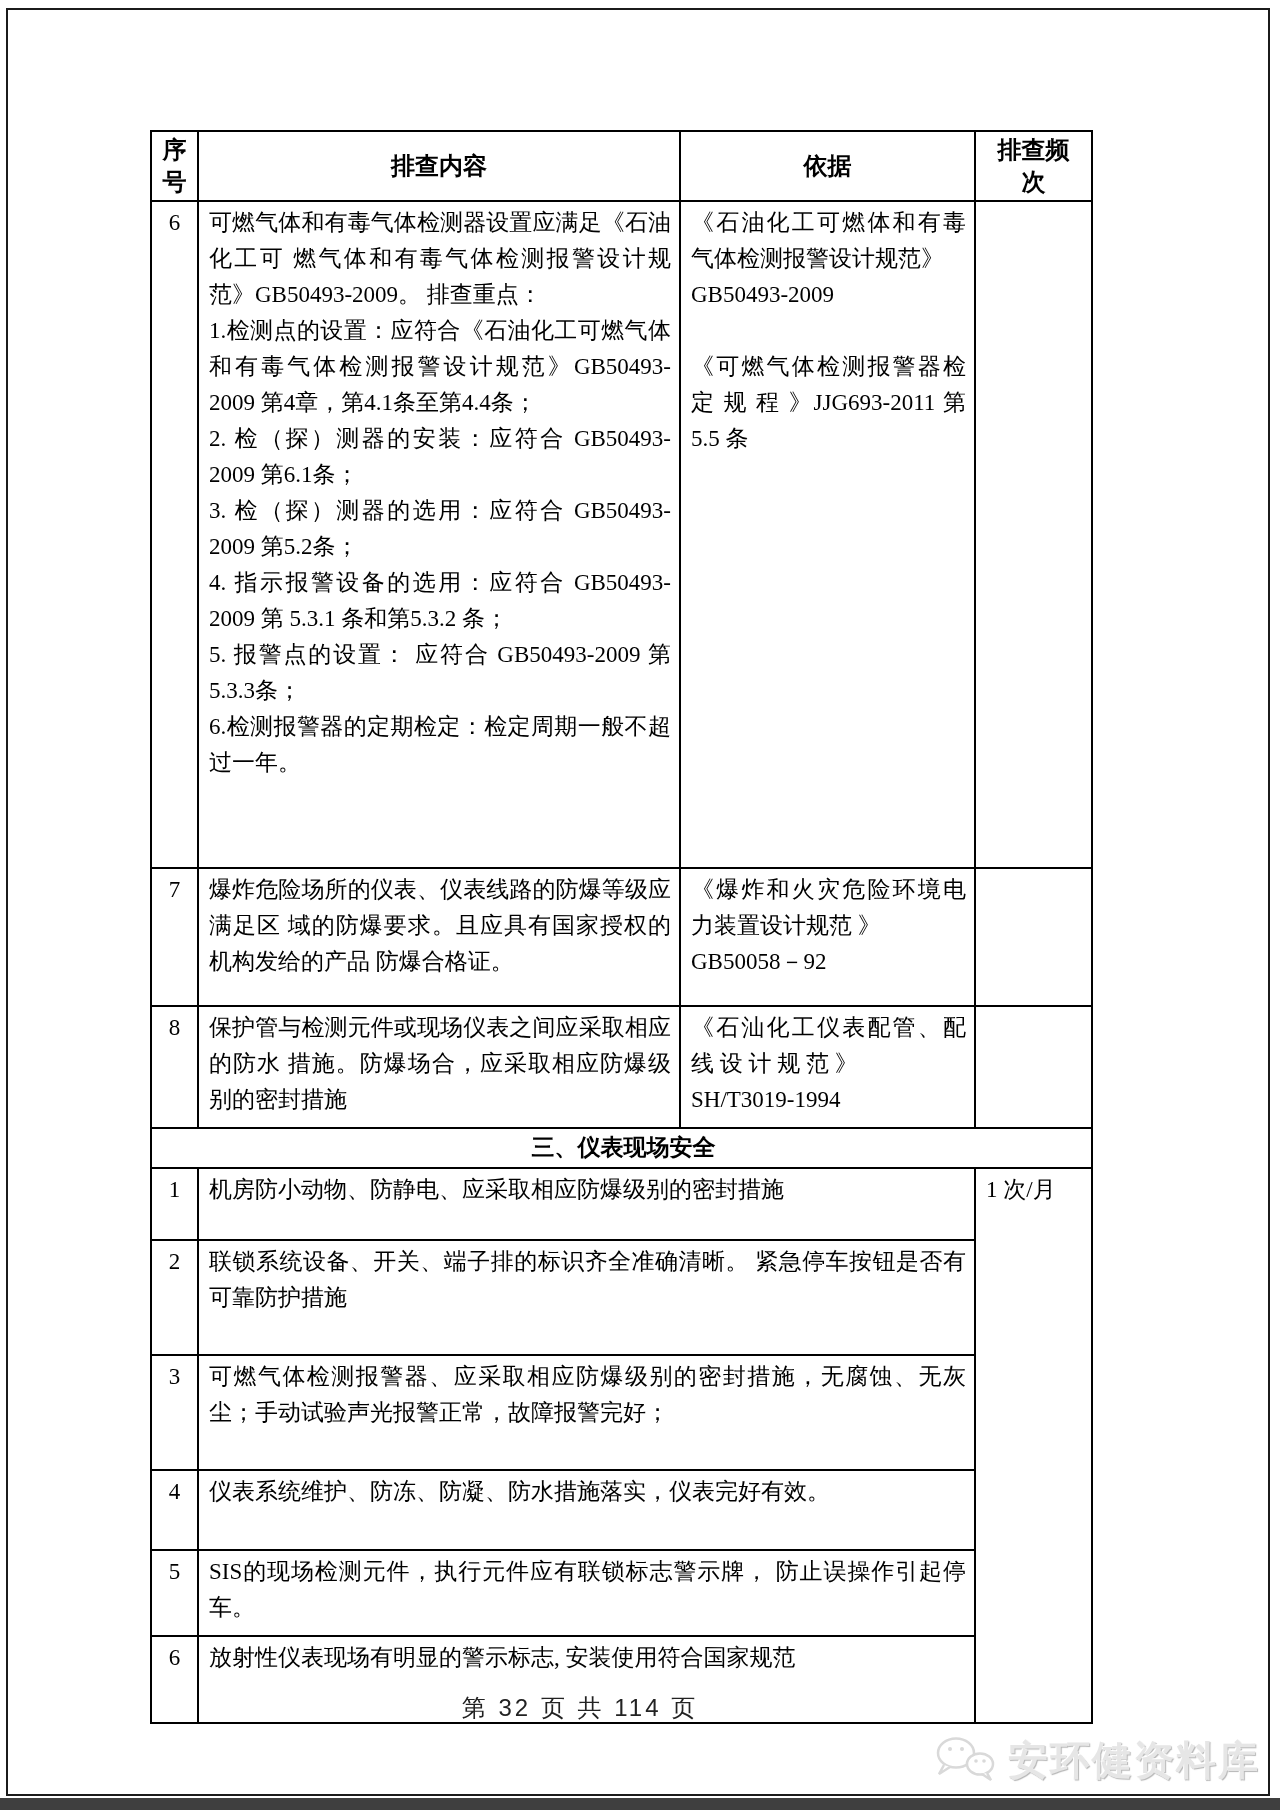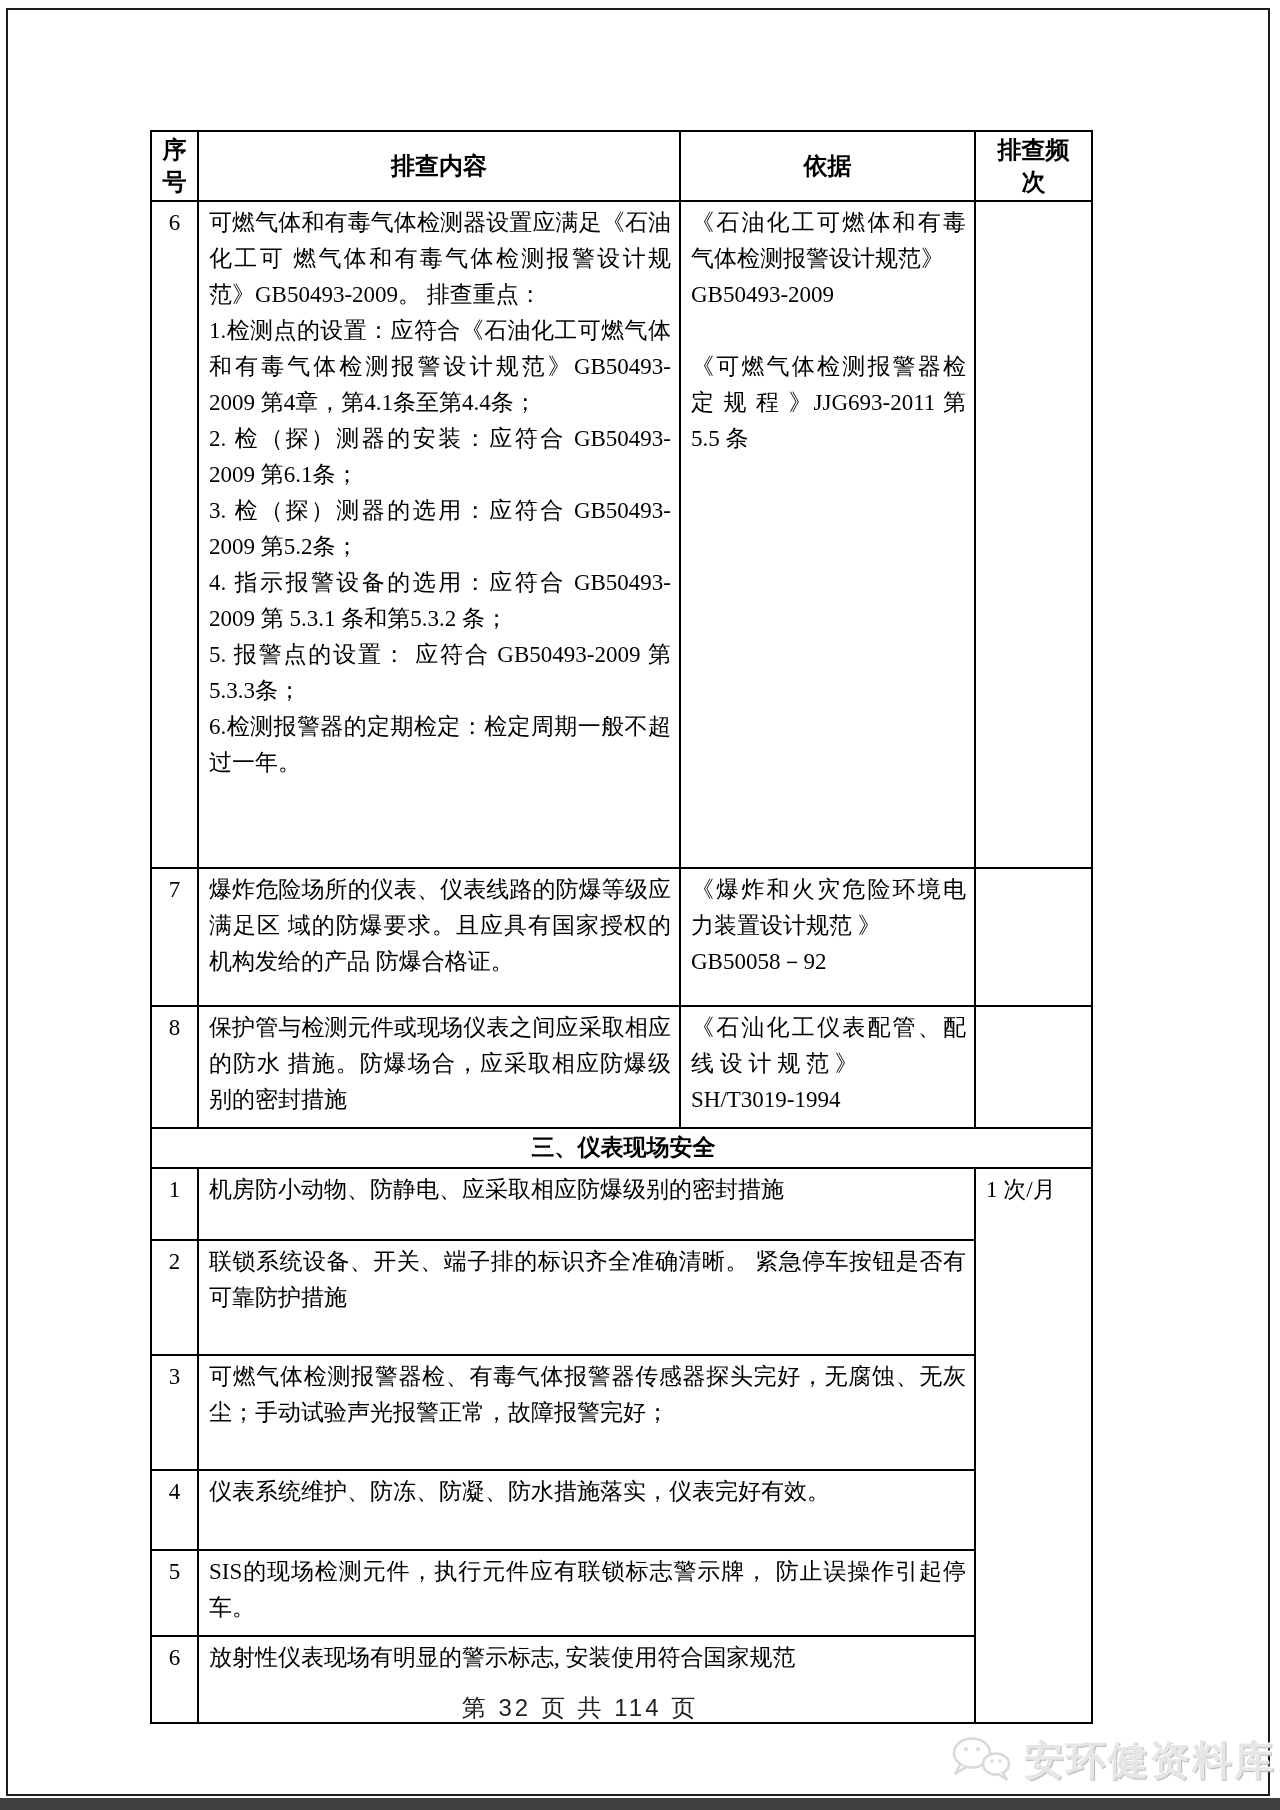--- a/index.html
+++ b/index.html
@@ -49,21 +49,21 @@
   .h-r3{height:115px;}
   .h-r4{height:80px;}
   .h-r5{height:80px;}
   .h-r6{height:87px;}
   .page-footer{
     position:absolute;left:0;top:1692px;width:1160px;text-align:center;
     font-size:24px;letter-spacing:3px;color:#222;
     font-family:"Liberation Sans","Liberation Serif",sans-serif;
   }
   .watermark{
-    position:absolute;right:4px;bottom:22px;
+    position:absolute;right:20px;bottom:22px;
     display:flex;align-items:center;gap:10px;
   }
   .watermark-text{
     font-size:40px;font-weight:bold;color:#e6e6e6;
     text-shadow:-1px -1px 0 #ffffff,1px 1px 1px #b5b5b5;
     letter-spacing:2px;
   }
 </style>
 </head>
 <body>
@@ -129,21 +129,21 @@
       <td class="freq-cell" rowspan="6">1 次/月</td>
     </tr>
 
     <tr class="h-r2">
       <td class="no-cell">2</td>
       <td colspan="2">联锁系统设备、开关、端子排的标识齐全准确清晰。  紧急停车按钮是否有可靠防护措施</td>
     </tr>
 
     <tr class="h-r3">
       <td class="no-cell v-mid">3</td>
-      <td colspan="2">可燃气体检测报警器检、有毒气体报警器传感器探头完好，无腐蚀、无灰尘；手动试验声光报警正常，故障报警完好；</td>
+      <td colspan="2">可燃气体检测报警器、应采取相应防爆级别的密封措施，无腐蚀、无灰尘；手动试验声光报警正常，故障报警完好；</td>
     </tr>
 
     <tr class="h-r4">
       <td class="no-cell">4</td>
       <td colspan="2">仪表系统维护、防冻、防凝、防水措施落实，仪表完好有效。</td>
     </tr>
 
     <tr class="h-r5">
       <td class="no-cell">5</td>
       <td colspan="2">SIS的现场检测元件，执行元件应有联锁标志警示牌， 防止误操作引起停车。</td>

